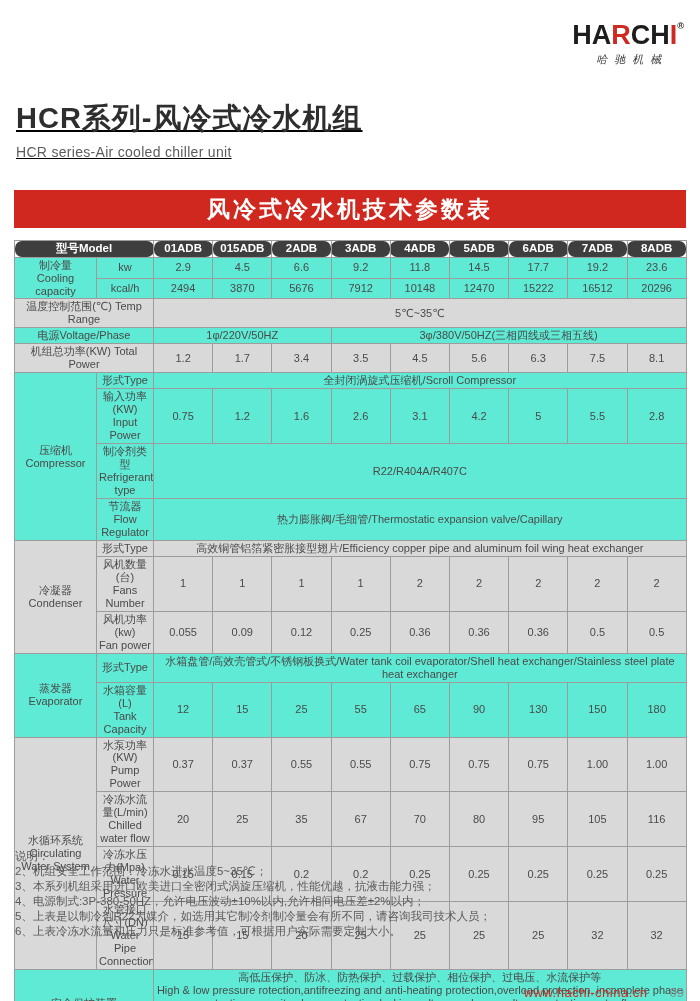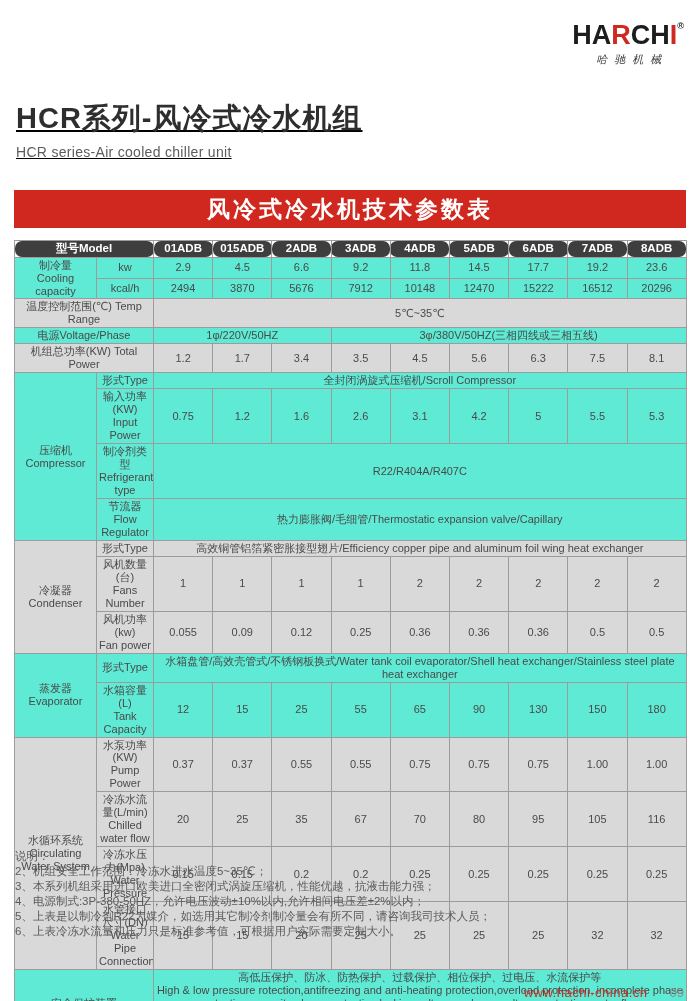--- a/index.html
+++ b/index.html
@@ -148,21 +148,21 @@
         <td class="lab">输入功率(KW)
 Input Power</td>
         <td>0.75</td>
         <td>1.2</td>
         <td>1.6</td>
         <td>2.6</td>
         <td>3.1</td>
         <td>4.2</td>
         <td>5</td>
         <td>5.5</td>
-        <td>5.3</td>
+        <td>2.8</td>
       </tr>
       <tr class="white">
         <td class="lab">制冷剂类型
 Refrigerant type</td>
         <td colspan="9">R22/R404A/R407C</td>
       </tr>
       <tr class="white">
         <td class="lab">节流器
 Flow Regulator</td>
         <td colspan="9">热力膨胀阀/毛细管/Thermostatic expansion valve/Capillary</td>

